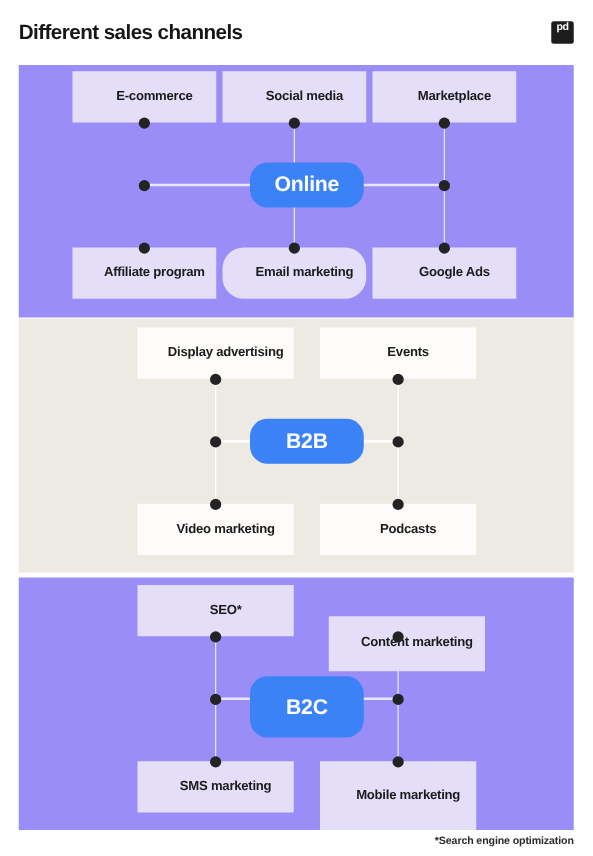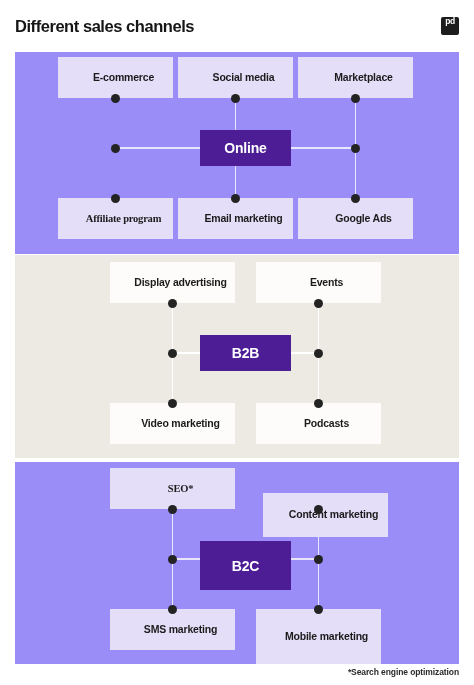--- a/index.html
+++ b/index.html
@@ -63,23 +63,24 @@
     white-space:nowrap;
     padding-left:16px;
   }
   .node-lav{background:#e4def8;}
   .node-white{background:#fdfcfa;text-align:right;}
 
   
   .hub{
     position:absolute;box-sizing:border-box;
     display:flex;align-items:center;justify-content:center;
-    background:#4c1d95;color:#ffffff;
-    font-size:14px;font-weight:bold;letter-spacing:-0.2px;
+    background:#3b82f6;color:#ffffff;
+    font-size:17px;font-weight:bold;letter-spacing:-0.2px;
     white-space:nowrap;
+    border-radius:14px;
   }
 
   
   .footnote{
     position:absolute;right:15px;top:668px;
     font-size:8.5px;font-weight:bold;color:#2a2a2a;
     letter-spacing:-0.1px;line-height:1;white-space:nowrap;
   }
 </style>
 </head>
@@ -96,22 +97,22 @@
   <div class="diagram">
       <div class="vline" style="left: 99.75px; top: 46px; height: 0px;"></div>
       <div class="hline" style="left: 100.5px; width: 130px; top: 95.25px;"></div>
       <div class="vline" style="left: 339.75px; top: 46px; height: 100px;"></div>
       <div class="hline" style="left: 230.5px; width: 110px; top: 95.25px;"></div>
       <div class="vline" style="left: 219.75px; top: 46px; height: 100px;"></div>
       <div class="hub" style="left: 185px; top: 78px; width: 91px; height: 36px;">Online</div>
       <div class="node node-lav" style="left: 43px; top: 5px; width: 115px; height: 41px;">E-commerce</div>
       <div class="node node-lav" style="left: 163px; top: 5px; width: 115px; height: 41px;">Social media</div>
       <div class="node node-lav" style="left: 283px; top: 5px; width: 115px; height: 41px;">Marketplace</div>
-      <div class="node node-lav" style="left: 43px; top: 146px; width: 115px; height: 41px; font-family: Liberation Serif, serif;">Affiliate program</div>
-      <div class="node node-lav" style="left: 163px; top: 146px; width: 115px; height: 41px;">Email marketing</div>
+      <div class="node node-lav" style="left: 43px; top: 146px; width: 115px; height: 41px;">Affiliate program</div>
+      <div class="node node-lav" style="left: 163px; top: 146px; width: 115px; height: 41px; border-radius: 17px;">Email marketing</div>
       <div class="node node-lav" style="left: 283px; top: 146px; width: 115px; height: 41px;">Google Ads</div>
       <div class="dot" style="left: 100.5px; top: 46px;"></div>
       <div class="dot" style="left: 220.5px; top: 46px;"></div>
       <div class="dot" style="left: 340.5px; top: 46px;"></div>
       <div class="dot" style="left: 100.5px; top: 146px;"></div>
       <div class="dot" style="left: 220.5px; top: 146px;"></div>
       <div class="dot" style="left: 340.5px; top: 146px;"></div>
       <div class="dot" style="left: 100.5px; top: 96px;"></div>
       <div class="dot" style="left: 340.5px; top: 96px;"></div>
     </div>
@@ -135,21 +136,21 @@
       <div class="dot" style="left: 303.5px; top: 98px;"></div>
     </div>
 </div>
 <div class="band" id="band-2">
   <div class="diagram">
       <div class="vline" style="left: 156.75px; top: 47px; height: 100px;"></div>
       <div class="hline" style="left: 157.5px; width: 73px; top: 96.25px;"></div>
       <div class="vline" style="left: 302.75px; top: 47px; height: 100px;"></div>
       <div class="hline" style="left: 230.5px; width: 73px; top: 96.25px;"></div>
       <div class="hub" style="left: 185px; top: 79px; width: 91px; height: 49px;">B2C</div>
-      <div class="node node-lav" style="left: 95px; top: 6px; width: 125px; height: 41px; font-family: Liberation Serif, serif;">SEO*</div>
+      <div class="node node-lav" style="left: 95px; top: 6px; width: 125px; height: 41px;">SEO*</div>
       <div class="node node-lav" style="left: 248px; top: 6px; width: 125px; height: 44px; margin-top: 25px;">Content marketing</div>
       <div class="node node-lav" style="left: 95px; top: 147px; width: 125px; height: 41px;">SMS marketing</div>
       <div class="node node-lav" style="left: 241px; top: 147px; width: 125px; height: 55px;">Mobile marketing</div>
       <div class="dot" style="left: 157.5px; top: 47px;"></div>
       <div class="dot" style="left: 303.5px; top: 47px;"></div>
       <div class="dot" style="left: 157.5px; top: 147px;"></div>
       <div class="dot" style="left: 303.5px; top: 147px;"></div>
       <div class="dot" style="left: 157.5px; top: 97px;"></div>
       <div class="dot" style="left: 303.5px; top: 97px;"></div>
     </div>

